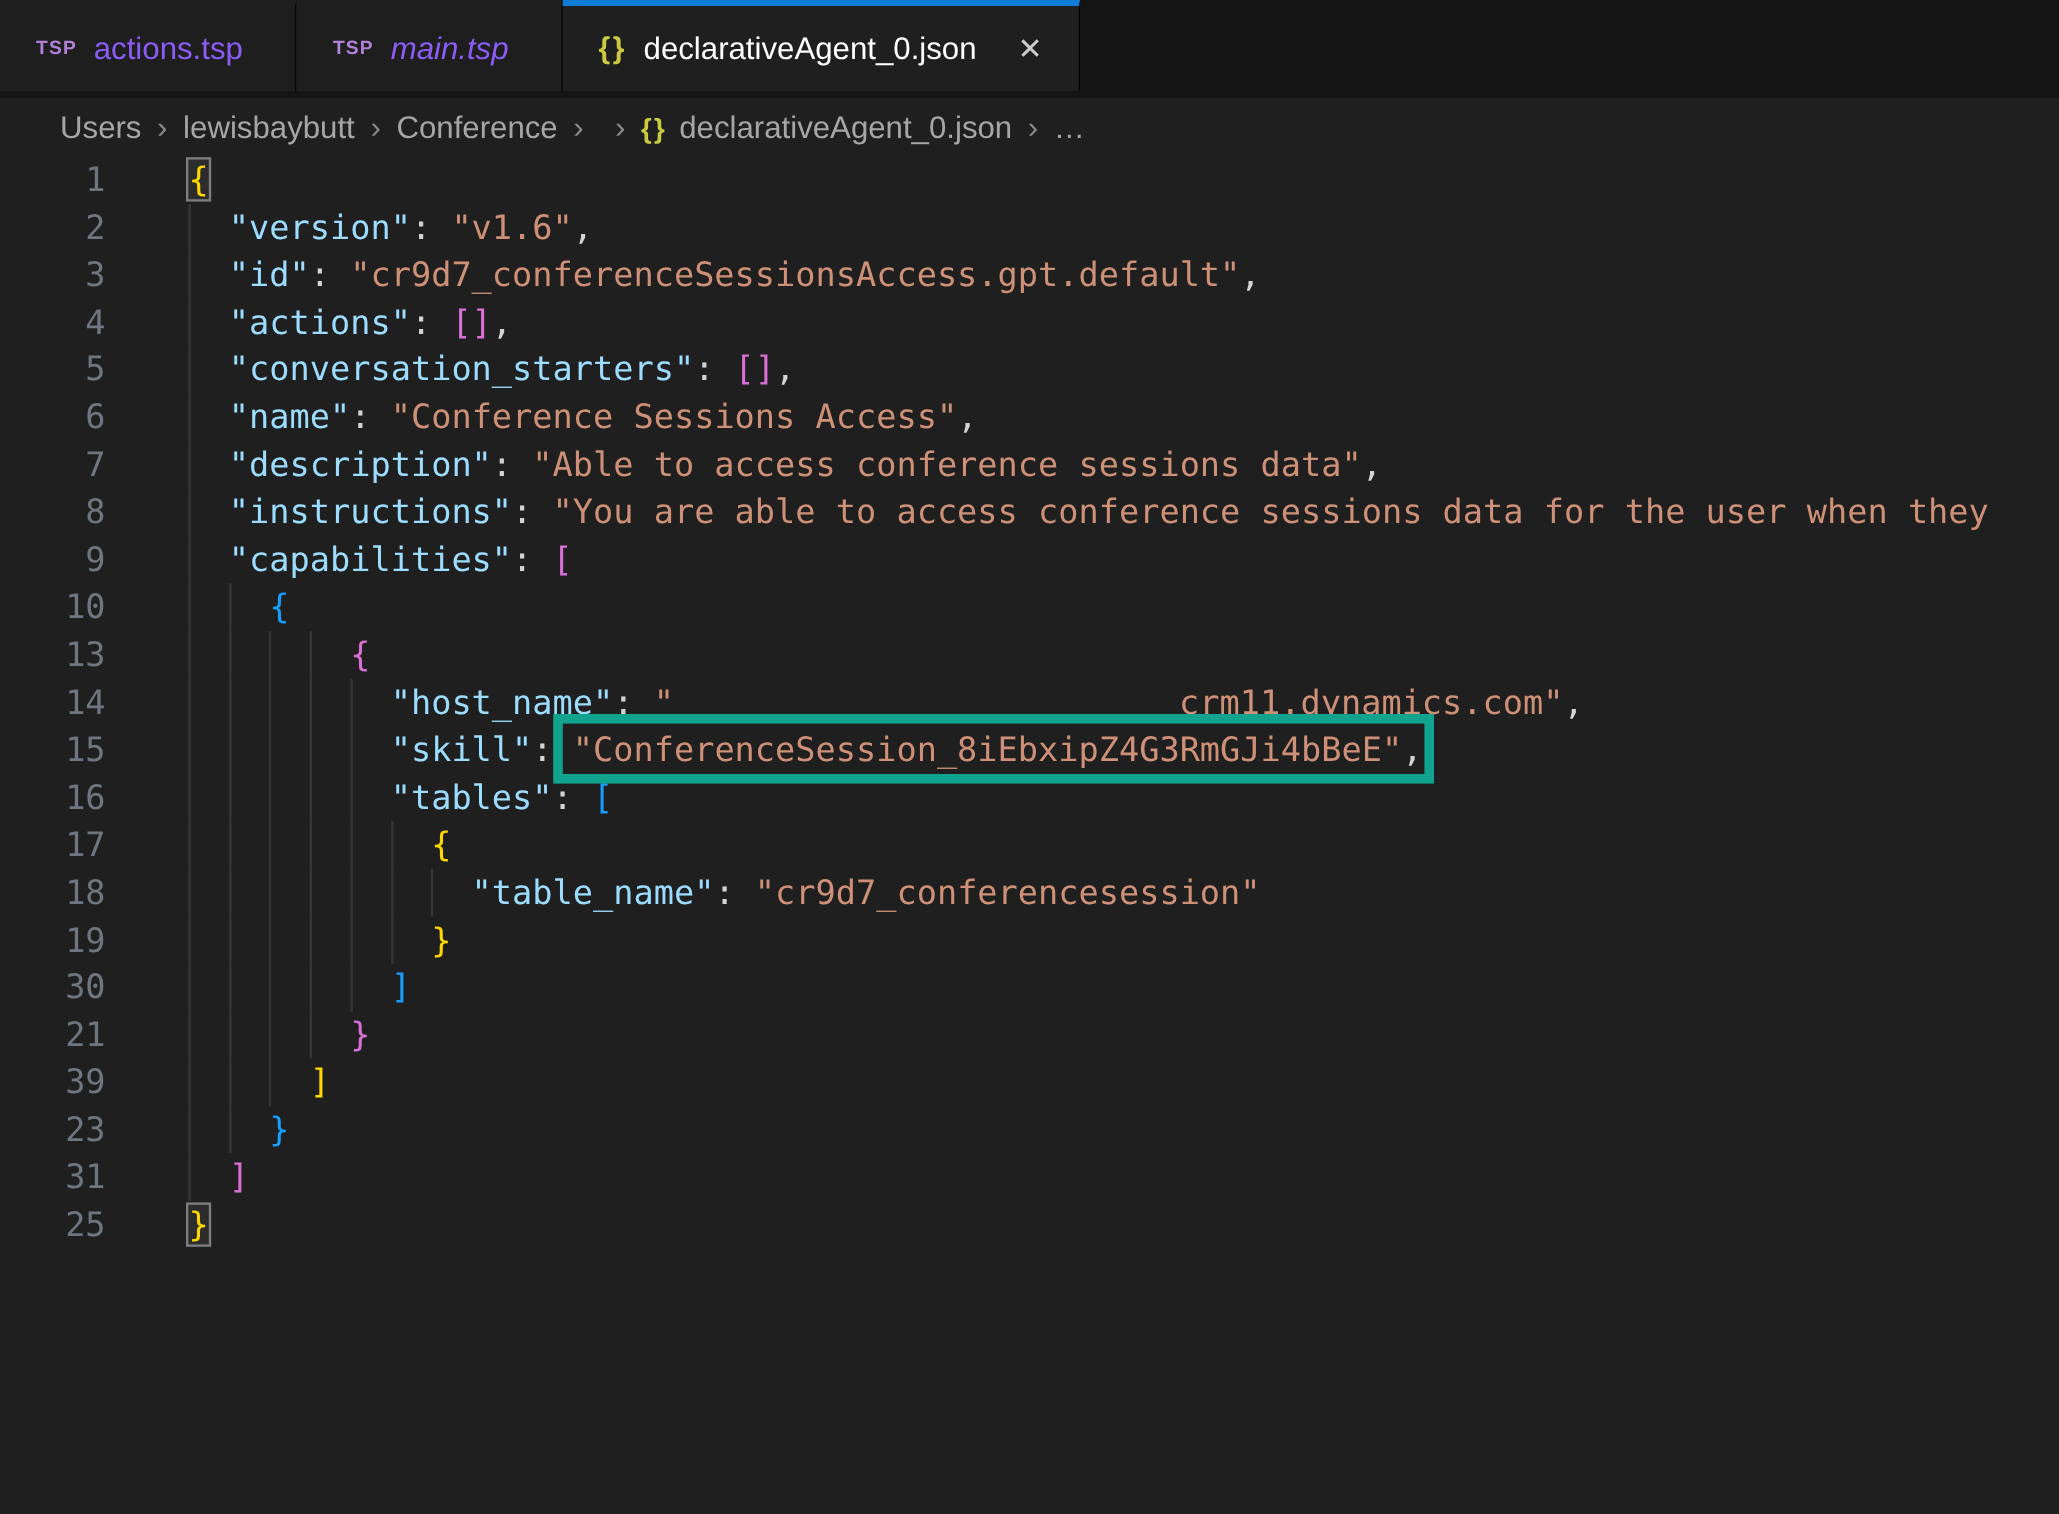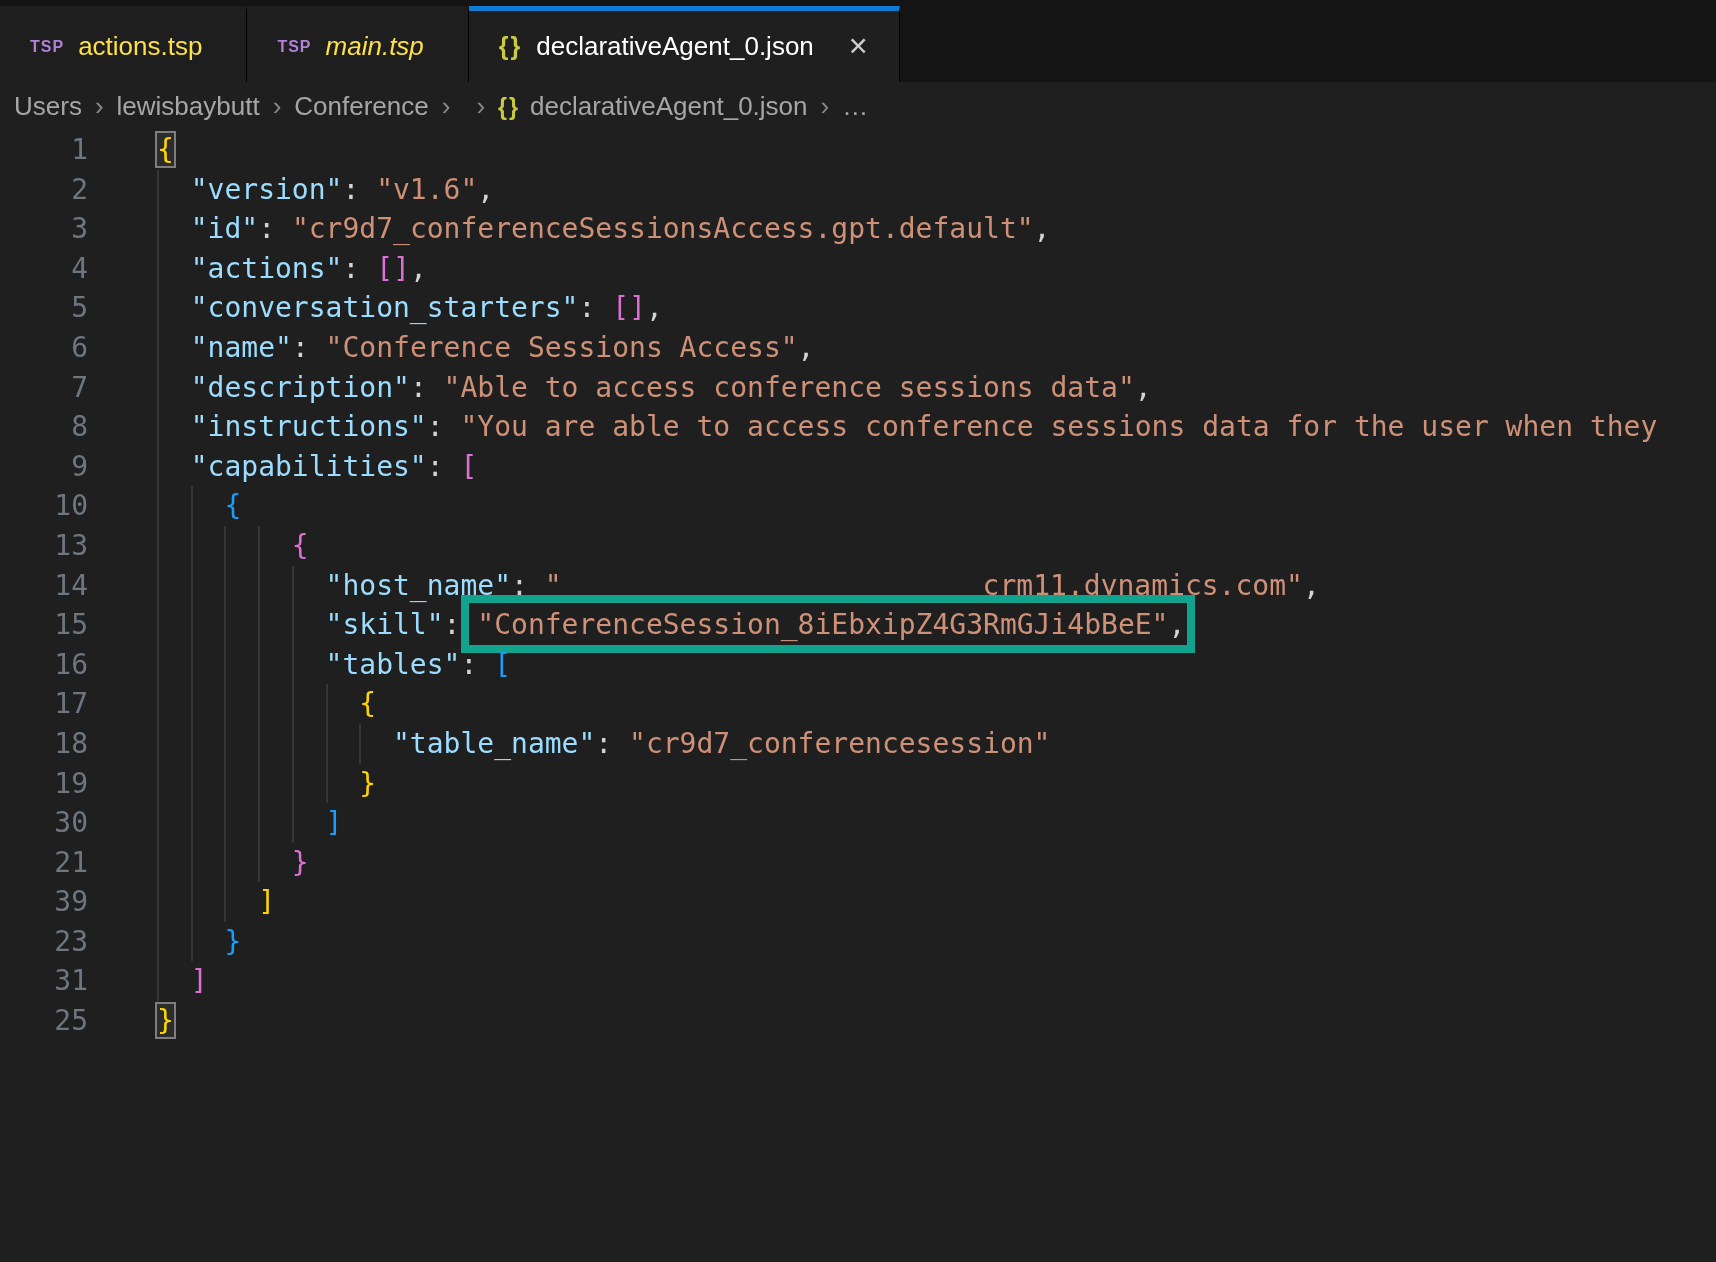--- a/index.html
+++ b/index.html
@@ -1,35 +1,35 @@
 <!DOCTYPE html>
 <html style="--accent-blue: #0f7cd6; --annotation-teal: #12a38e; --c-key: #9cdcfe; --c-str: #ce9178; --c-b1: #ffd700; --c-b2: #da70d6; --c-b3: #179fff;"><head>
 <meta charset="utf-8">
 <style>
   html,body{margin:0;padding:0;background:#1f1f1f;}
   #app{position:relative;width:1716px;height:1262px;background:#1f1f1f;overflow:hidden;
        font-family:"Liberation Sans",sans-serif;}
 
   
   .tabbar{position:absolute;left:0;top:0;width:1716px;height:82px;background:#141414;
-          display:flex;align-items:flex-end;}
+          display:flex;}
   .tab{height:76px;display:flex;align-items:center;box-sizing:border-box;
        border-right:1px solid #000;border-top:5px solid transparent;
        background:#1e1e1e;cursor:pointer;padding:0 44px 0 30px;}
   .tab.active{background:#1f1f1f;border-top:5px solid var(--accent-blue);padding-right:26px;}
-  .tab-label{font-size:26px;color:#fde047;white-space:nowrap;}
+  .tab-label{font-size:26px;color:#8b5cf6;white-space:nowrap;}
   .tab.active .tab-label{color:#ffffff;}
   .tab-label.italic{font-style:italic;}
   .icon-tsp{color:#b180d7;font-weight:700;font-size:16px;letter-spacing:1px;margin-right:14px;}
   .icon-json{color:#cbcb41;font-weight:700;font-size:25px;margin-right:14px;letter-spacing:2px;}
   .tab-close{color:#cccccc;font-size:25px;margin-left:30px;padding:2px 4px;border-radius:5px;}
 
   
   .breadcrumb{position:absolute;left:0;top:82px;width:1716px;height:48px;background:#1f1f1f;
-              display:flex;align-items:center;padding-left:14px;box-sizing:border-box;}
+              display:flex;align-items:center;padding-left:50px;box-sizing:border-box;}
   .crumb{font-size:26px;color:#a6a6a6;white-space:nowrap;cursor:pointer;}
   .crumb-sep{color:#8a8a8a;font-size:26px;margin:0 13px;}
   .crumb .icon-json{font-size:23px;margin-right:10px;}
 
   
   .editor{position:absolute;left:0;top:130px;width:1716px;bottom:0;
           font-family:"DejaVu Sans Mono",monospace;font-size:28px;}
   .line{display:flex;height:39.6px;line-height:39.6px;white-space:pre;}
   .ln{width:88px;text-align:right;color:#6e7681;flex:0 0 88px;cursor:pointer;}
   .code{position:relative;padding-left:69px;flex:1;cursor:text;}

